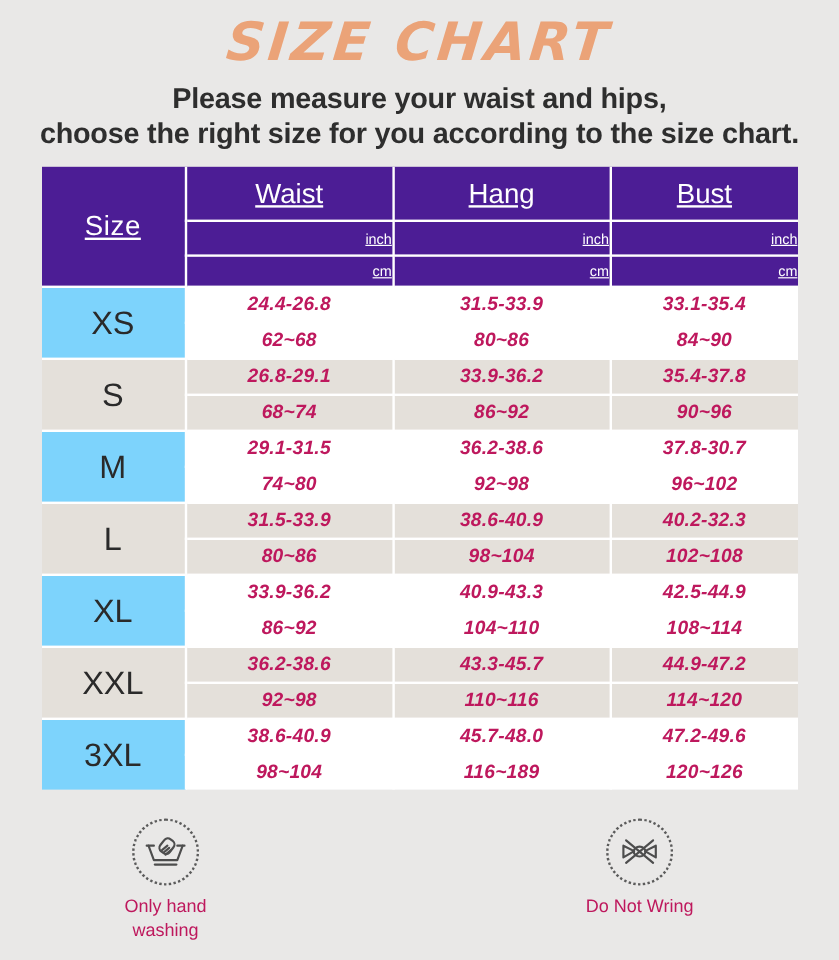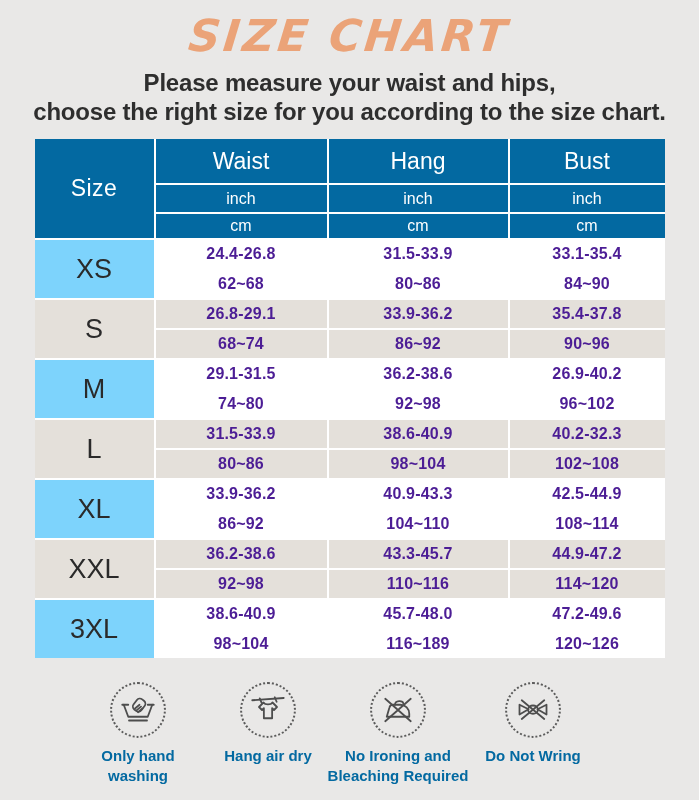--- a/index.html
+++ b/index.html
@@ -27,44 +27,44 @@
   table.size-table{
     width:630px;margin:13px auto 0;
     border-collapse:collapse;border:hidden;
     table-layout:fixed;
   }
   .size-table th,.size-table td{
     border:2px solid #ffffff;
     text-align:center;vertical-align:middle;
     padding:0;
   }
-  .size-table thead th{background:#0369a1;color:#ffffff;font-weight:400;}
+  .size-table thead th{background:#4c1d95;color:#ffffff;font-weight:400;text-decoration:underline;}
   th.corner{font-size:35px;letter-spacing:0.5px;}
   tr.measure-row th{height:44px;font-size:23px;}
-  tr.unit-row th{height:27px;font-size:16px;}
+  tr.unit-row th{height:27px;font-size:12px;text-align:right;}
   tr.unit-row.cm th{height:24px;}
   td.size-label{font-size:27px;color:#2a2a2a;font-weight:400;background:#7dd3fc;}
-  td.val{height:28px;font-size:16px;font-weight:700;color:#4c1d95;background:#fff;letter-spacing:0.2px;}
+  td.val{height:28px;font-size:16px;font-weight:700;color:#be185d;background:#fff;letter-spacing:0.2px;font-style:italic;}
   tr.shaded td{background:#e4e0da;}
   .care{position:relative;height:120px;margin-top:24px;}
   .care-item{
     position:absolute;top:0;width:200px;
     transform:translateX(-50%);
     display:flex;flex-direction:column;align-items:center;
   }
   .care-circle{
     width:56px;height:56px;border-radius:50%;
     border:2px dotted #5b5b5b;
     display:flex;align-items:center;justify-content:center;
     box-sizing:border-box;
   }
   .care-circle svg{width:36px;height:36px;stroke:#4d4d4d;fill:none;stroke-width:2.4;stroke-linecap:round;stroke-linejoin:round;}
   .care-label{
     margin-top:8px;text-align:center;
-    font-size:15px;font-weight:700;color:#0369a1;line-height:20px;
+    font-size:15px;font-weight:400;color:#be185d;line-height:20px;
   }
   .pos-1{left:138px;} .pos-2{left:268px;} .pos-3{left:398px;} .pos-4{left:533px;}
 </style>
 </head>
 <body>
 
 <div class="title-wrap">
   <span class="title">SIZE CHART</span>
 </div>
 
@@ -120,21 +120,21 @@
     <tr class="shaded">
       <td class="val">68~74</td>
       <td class="val">86~92</td>
       <td class="val">90~96</td>
     </tr>
 
     <tr>
       <td class="size-label" rowspan="2">M</td>
       <td class="val">29.1-31.5</td>
       <td class="val">36.2-38.6</td>
-      <td class="val">26.9-40.2</td>
+      <td class="val">37.8-30.7</td>
     </tr>
     <tr>
       <td class="val">74~80</td>
       <td class="val">92~98</td>
       <td class="val">96~102</td>
     </tr>
 
     <tr class="shaded">
       <td class="size-label" rowspan="2">L</td>
       <td class="val">31.5-33.9</td>
@@ -196,47 +196,21 @@
         <path d="M20 22 l6 -5 M22 24.5 l6 -5 M24 27 l6 -5"></path>
         <path d="M12 38 H36"></path>
       </svg>
     </div>
     <div class="care-label">
       <div>Only hand</div>
       <div>washing</div>
     </div>
   </div>
 
-  <div class="care-item pos-2">
-    <div class="care-circle">
-      <svg viewBox="0 0 48 48">
-        <path d="M3 11 L45 8"></path>
-        <path d="M13 8.5 l2.5 6 M33 7 l2.5 6"></path>
-        <path d="M18 14 L12 20 L16 24 L18.5 21.5 V35 H29.5 V21.5 L32 24 L36 20 L30 14 C28 17.5 20 17.5 18 14 Z"></path>
-      </svg>
-    </div>
-    <div class="care-label">
-      <div>Hang air dry</div>
-      <div></div>
-    </div>
-  </div>
-
-  <div class="care-item pos-3">
-    <div class="care-circle">
-      <svg viewBox="0 0 48 48">
-        <path d="M9 33 H39 V29 C39 22 34 17 27 17 H17 C14 17 13 19 12.5 21 L9 33 Z"></path>
-        <path d="M20 17 C20 11 31 11 31 15"></path>
-        <path d="M7 39 L41 9 M7 9 L41 39"></path>
-      </svg>
-    </div>
-    <div class="care-label">
-      <div>No Ironing and</div>
-      <div>Bleaching Required</div>
-    </div>
-  </div>
+
 
   <div class="care-item pos-4">
     <div class="care-circle">
       <svg viewBox="0 0 48 48">
         <path d="M6 17 L18 23 L6 30 Z"></path>
         <path d="M42 17 L30 23 L42 30 Z"></path>
         <ellipse cx="24" cy="23.5" rx="6.5" ry="5.5"></ellipse>
         <path d="M9 11 L39 36 M9 36 L39 11"></path>
       </svg>
     </div>

